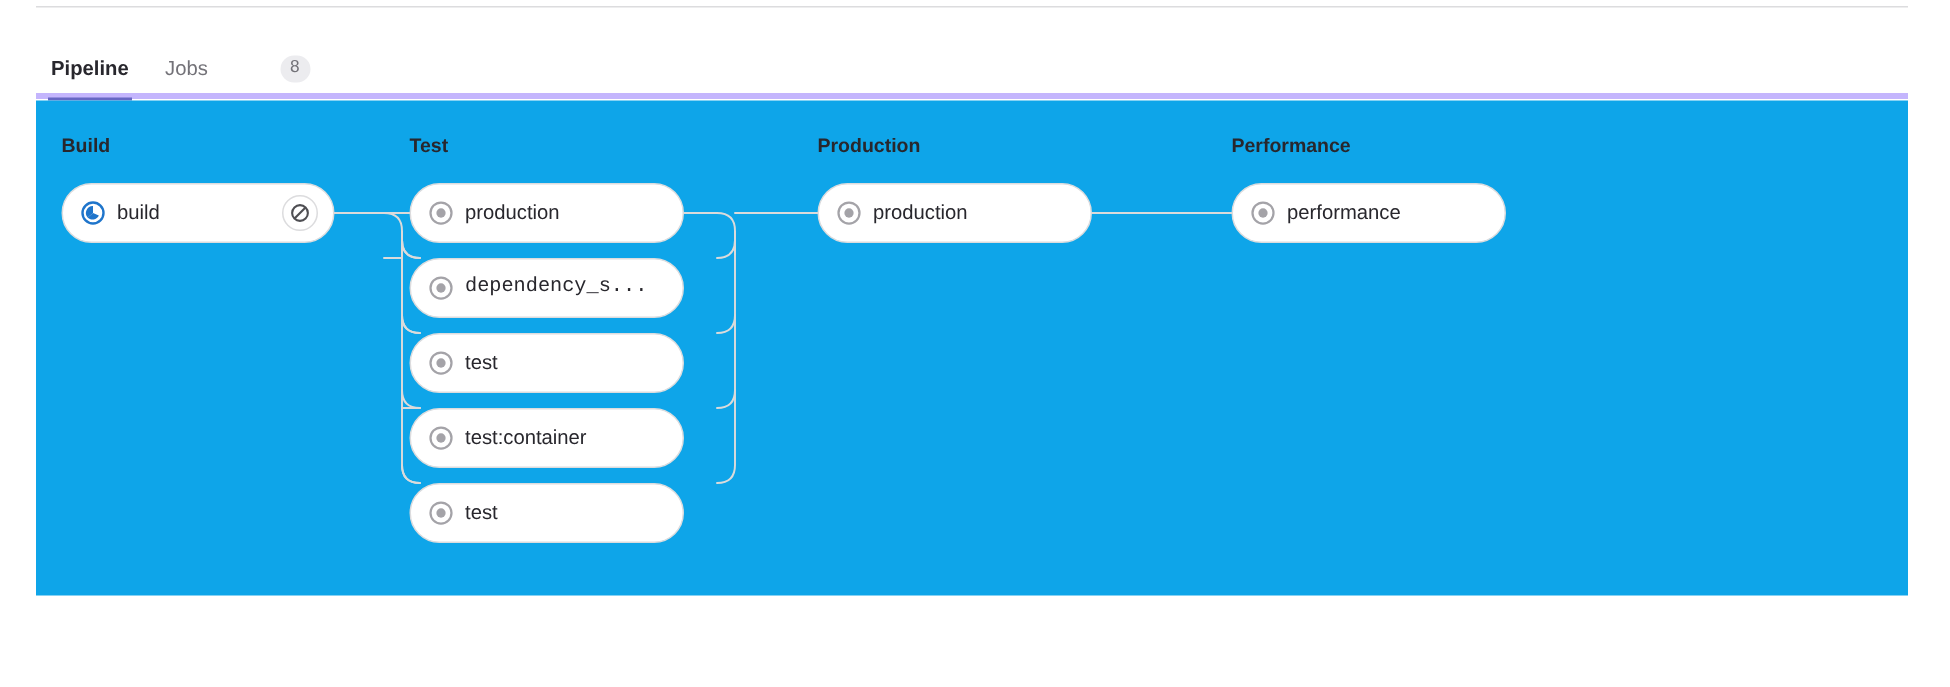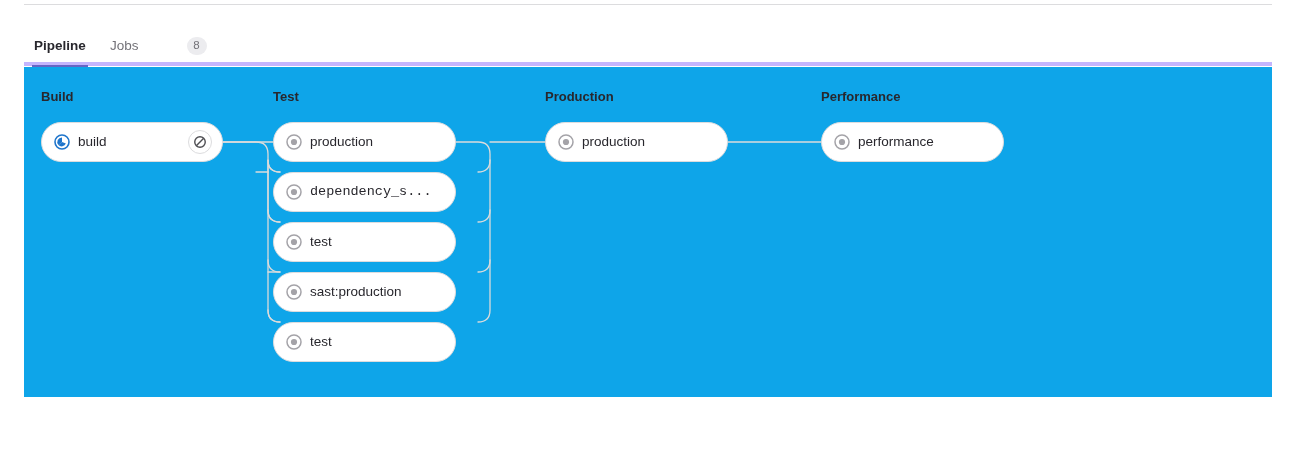--- a/index.html
+++ b/index.html
@@ -190,21 +190,21 @@
         <span class="job-label">test</span>
       </div>
     </div>
 
     <div class="job" style="left:249px; top:205px; width:183px;">
       <div class="job-main">
         <svg class="status-icon" viewBox="0 0 16 16">
           <circle cx="8" cy="8" r="7" fill="none" stroke="#a4a3a8" stroke-width="1.5"></circle>
           <circle cx="8" cy="8" r="3.1" fill="#a4a3a8"></circle>
         </svg>
-        <span class="job-label">sast:production</span>
+        <span class="job-label">test:container</span>
       </div>
     </div>
 
     <div class="job" style="left:249px; top:255px; width:183px;">
       <div class="job-main">
         <svg class="status-icon" viewBox="0 0 16 16">
           <circle cx="8" cy="8" r="7" fill="none" stroke="#a4a3a8" stroke-width="1.5"></circle>
           <circle cx="8" cy="8" r="3.1" fill="#a4a3a8"></circle>
         </svg>
         <span class="job-label">test</span>

